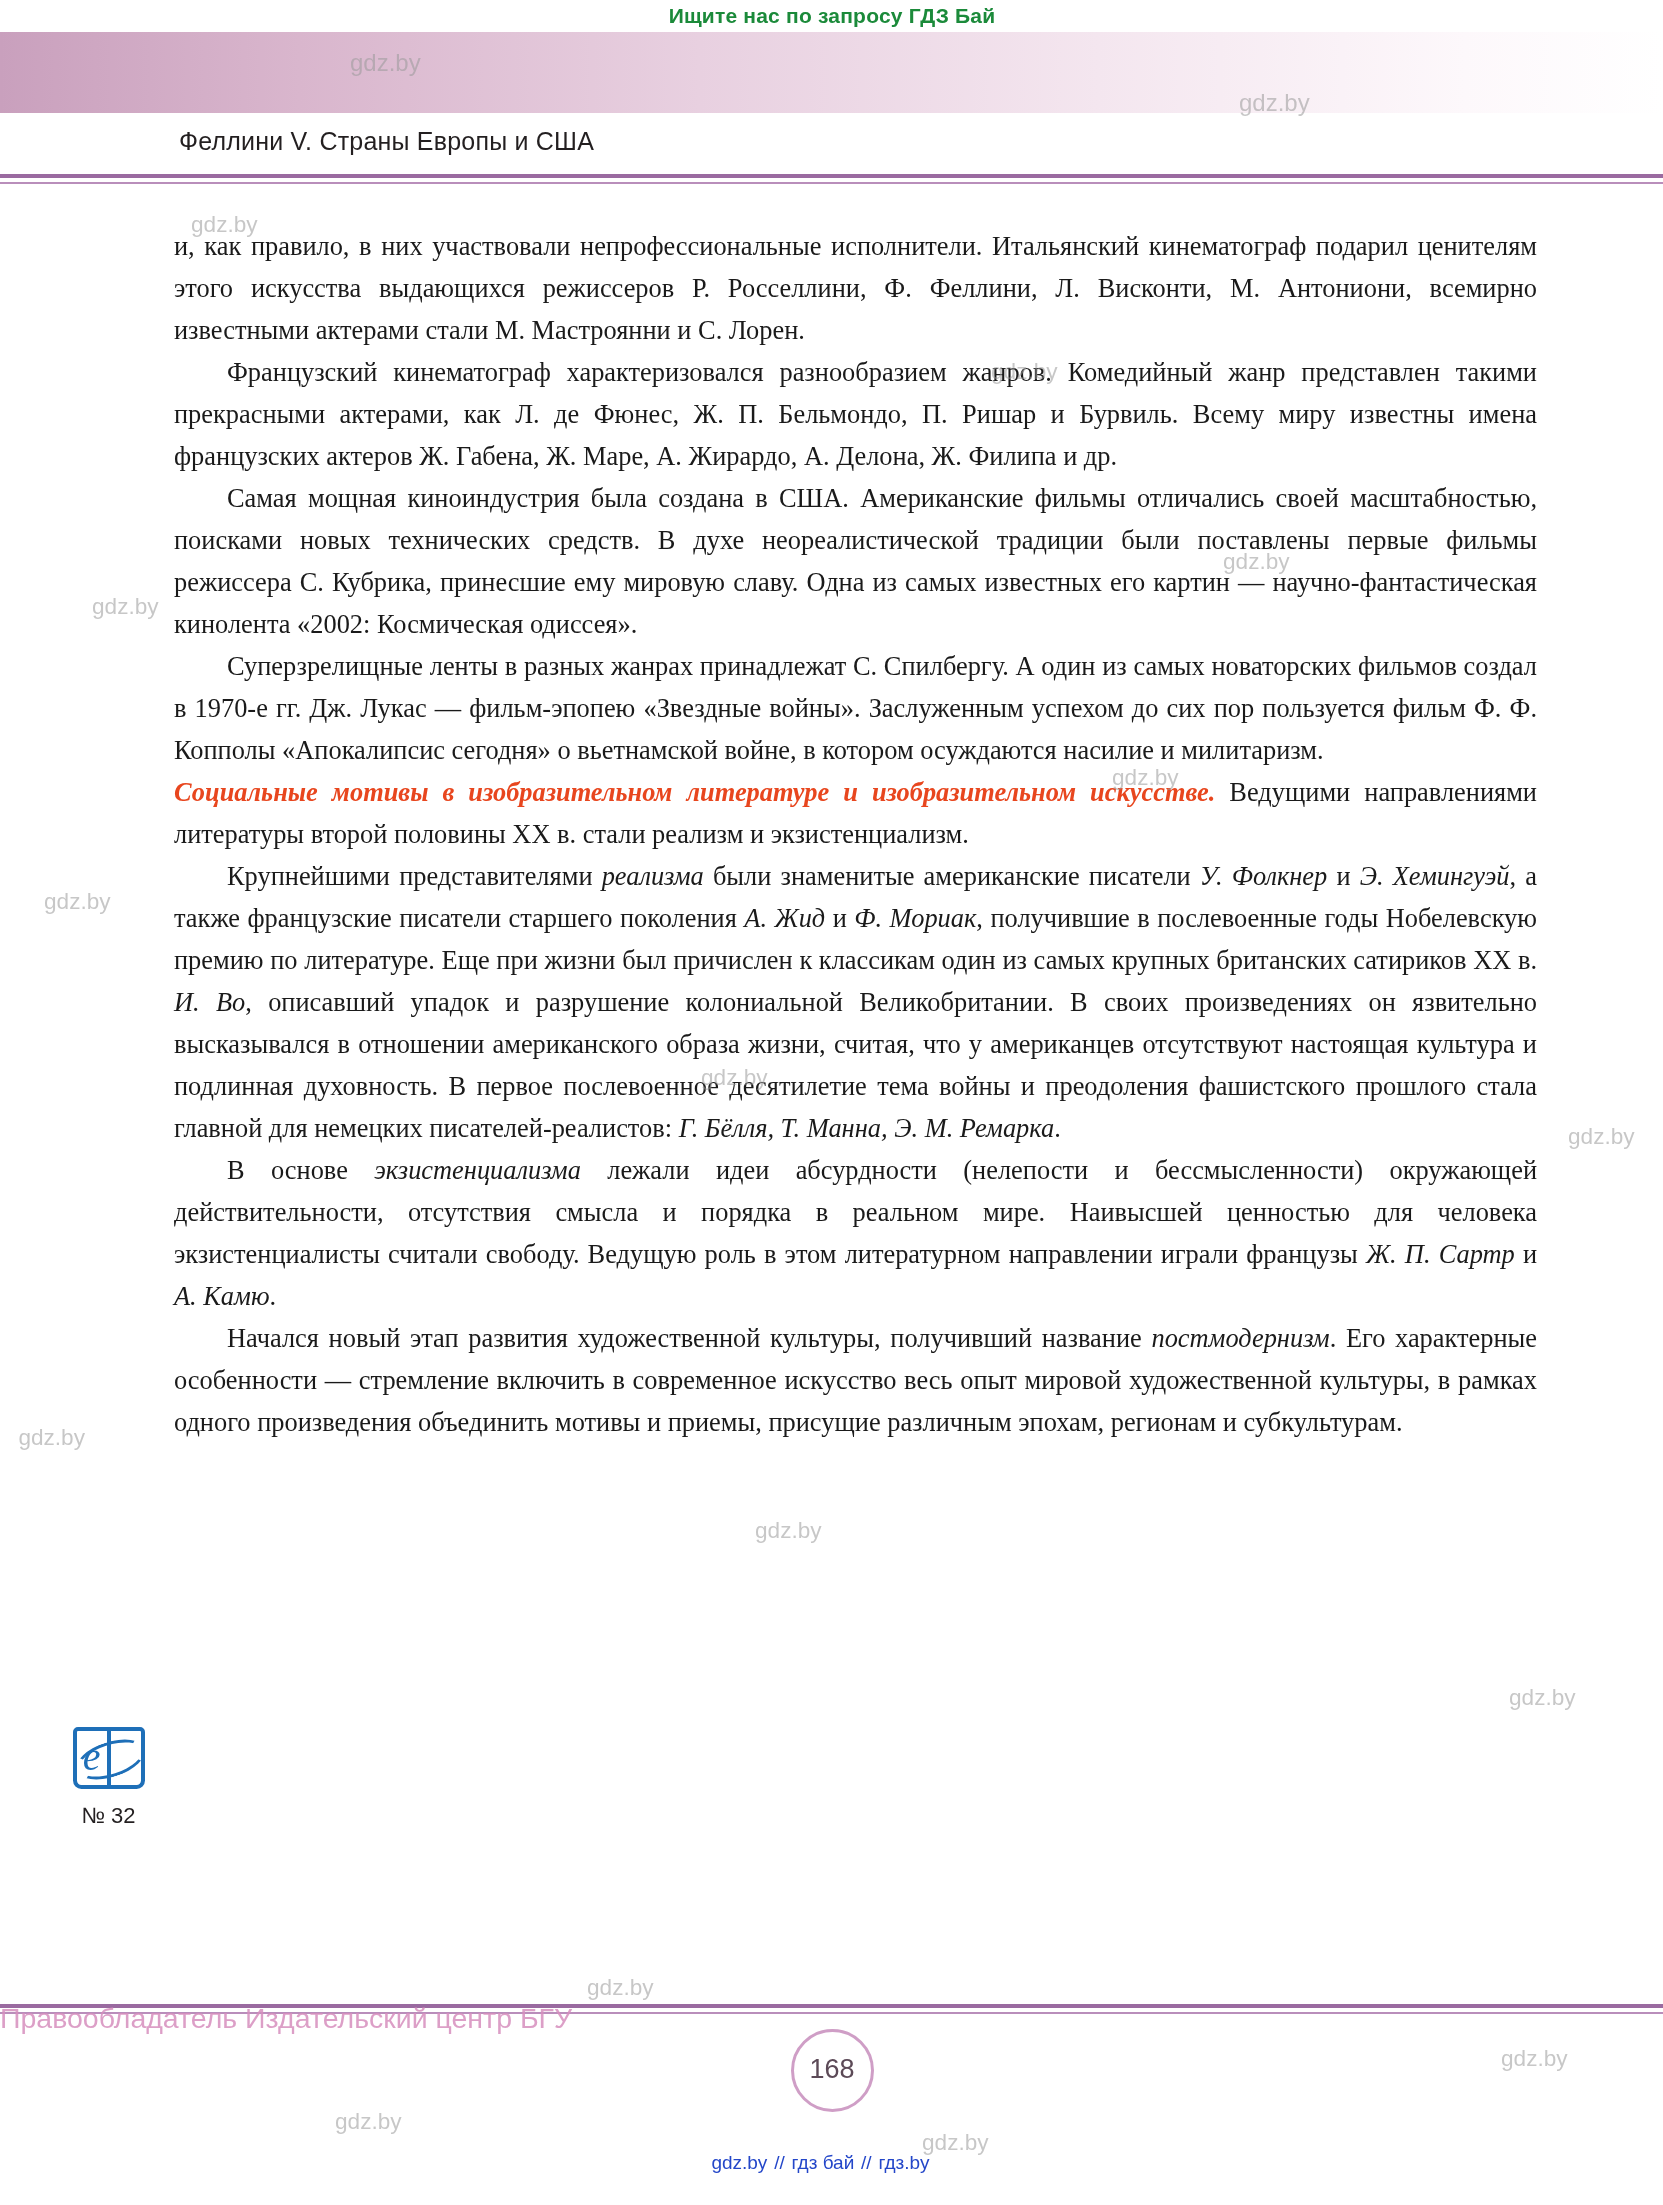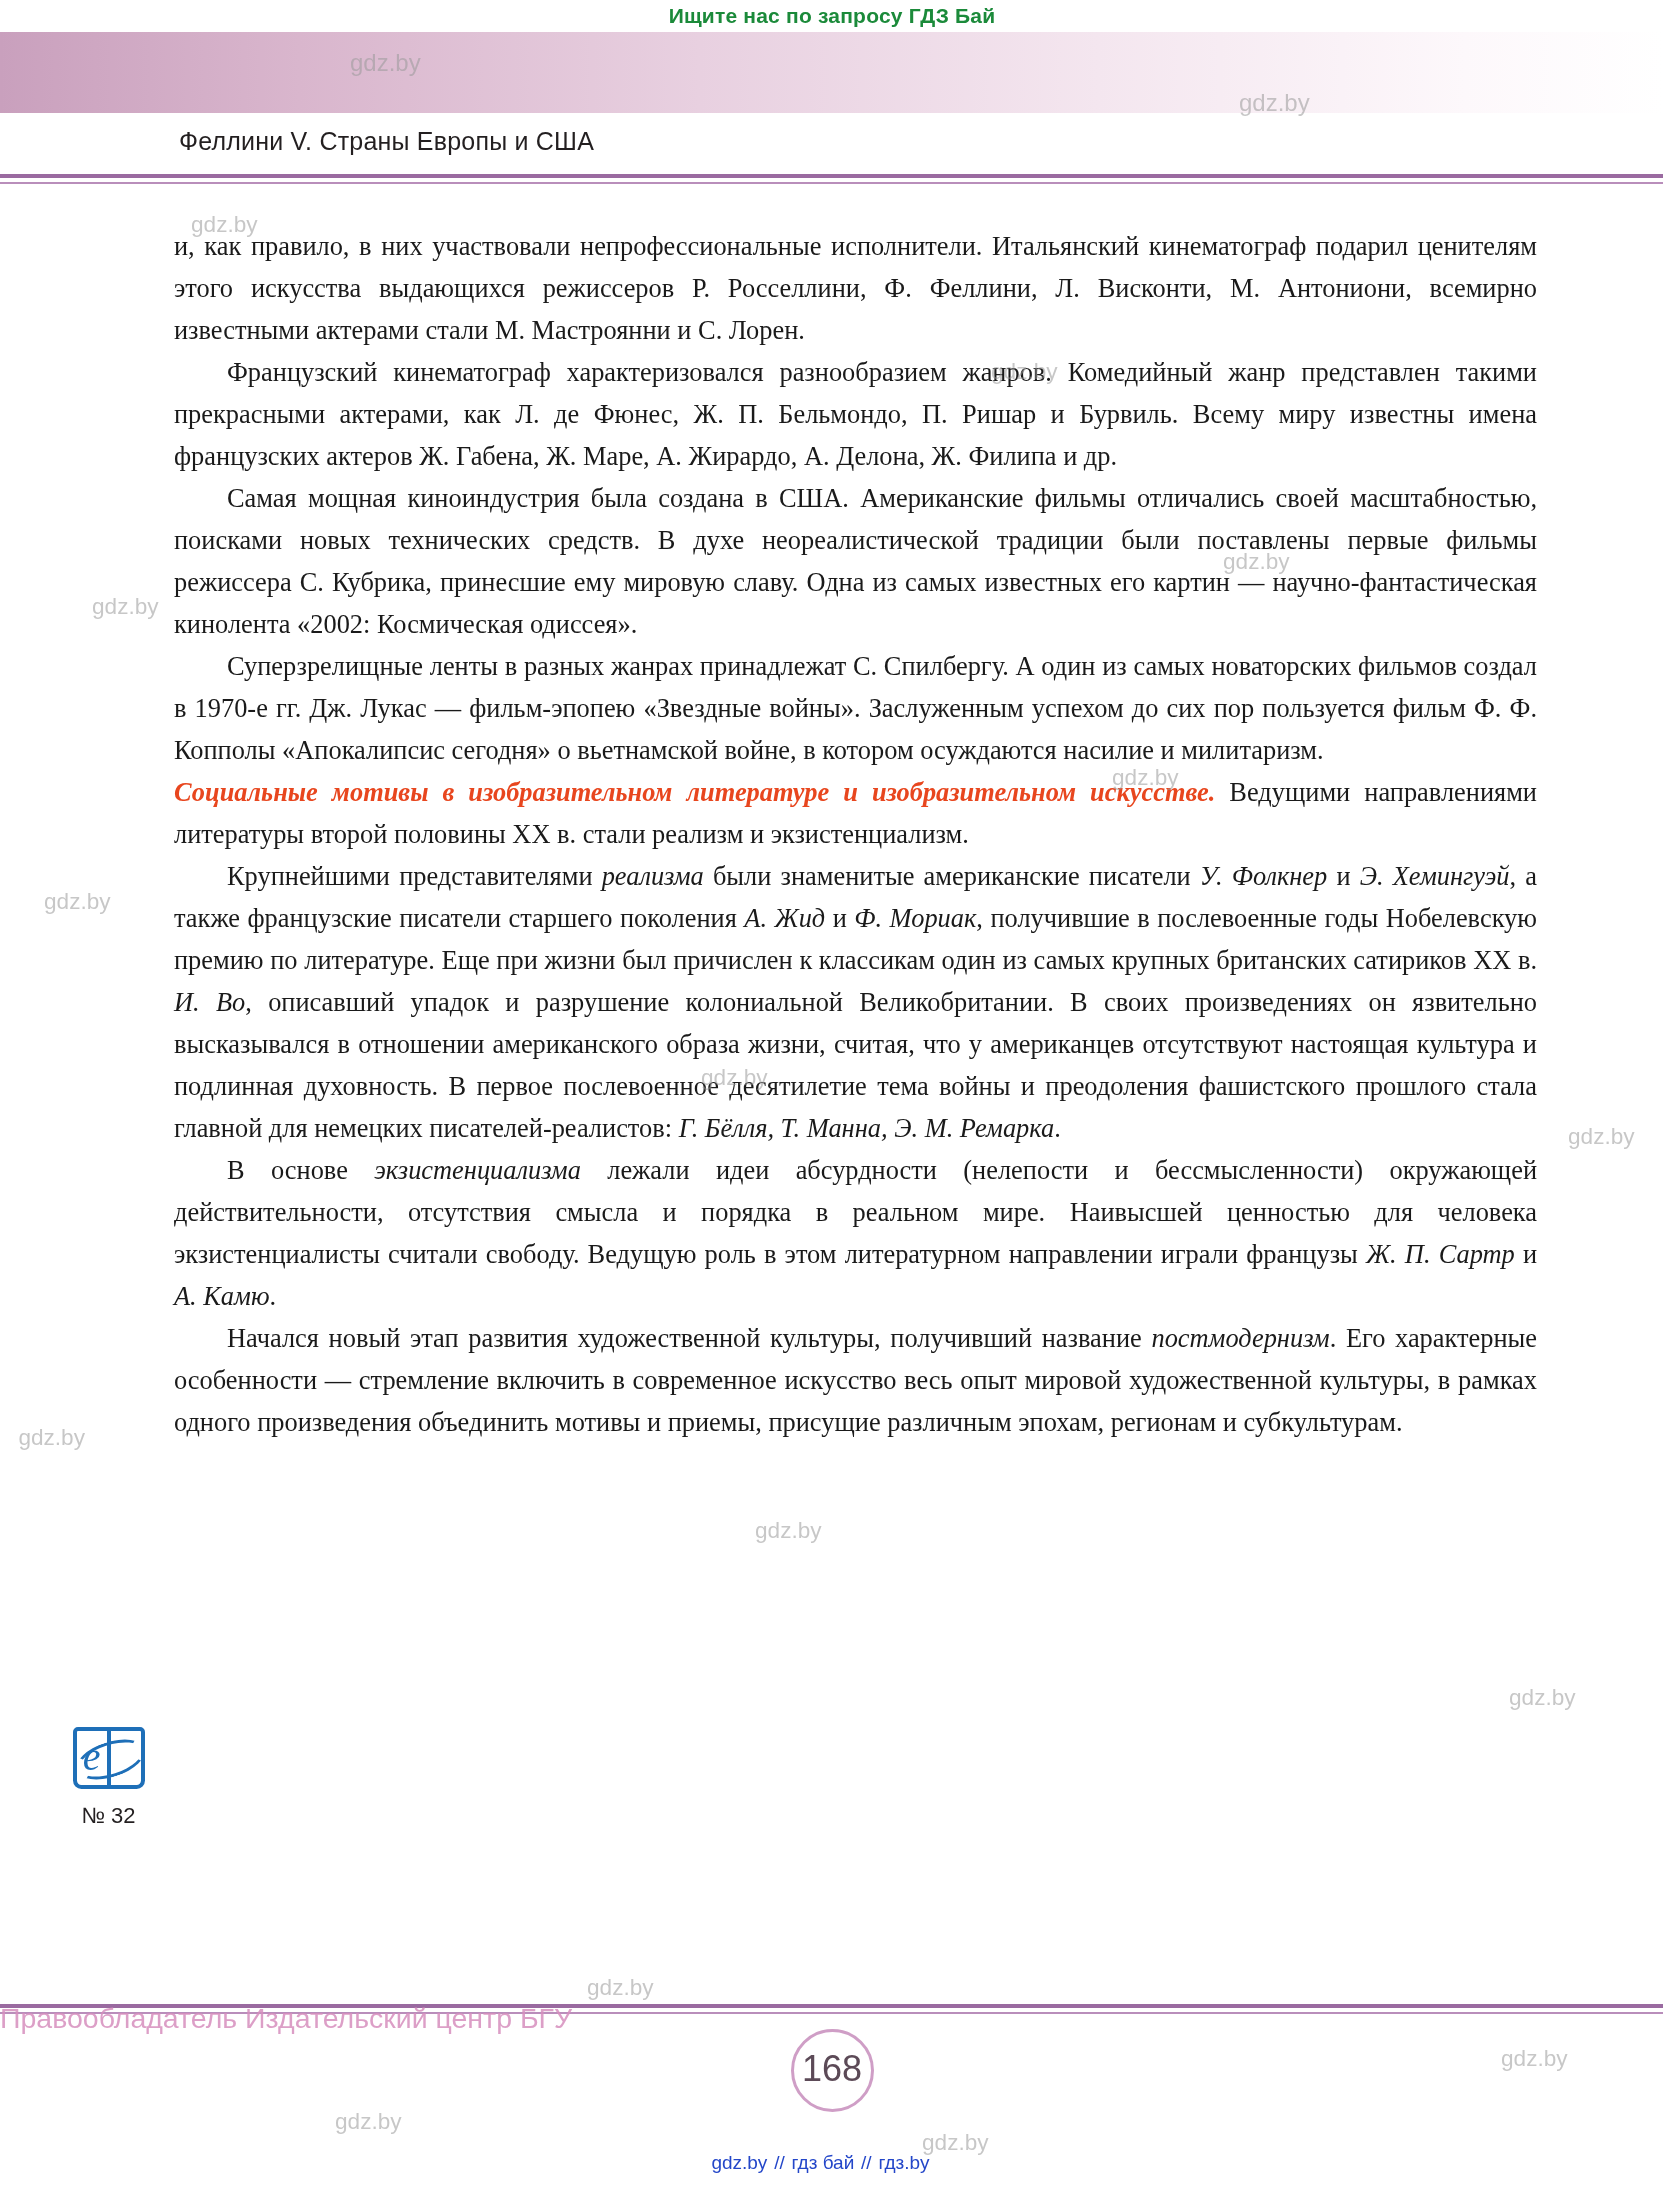--- a/index.html
+++ b/index.html
@@ -194,21 +194,21 @@
     text-align: center;
   }
   .page-num {
     display: inline-block;
     width: 77px;
     height: 77px;
     border-radius: 50%;
     border: 3.4px solid #cf9ec6;
     background: #ffffff;
     font-family: "Liberation Sans", sans-serif;
-    font-size: 36px;
+    font-size: 27px;
     line-height: 74px;
     color: #5c4a57;
   }
 
   .footer-links {
     position: absolute;
     top: 2152px;
     left: 0;
     width: 1641px;
     text-align: center;

